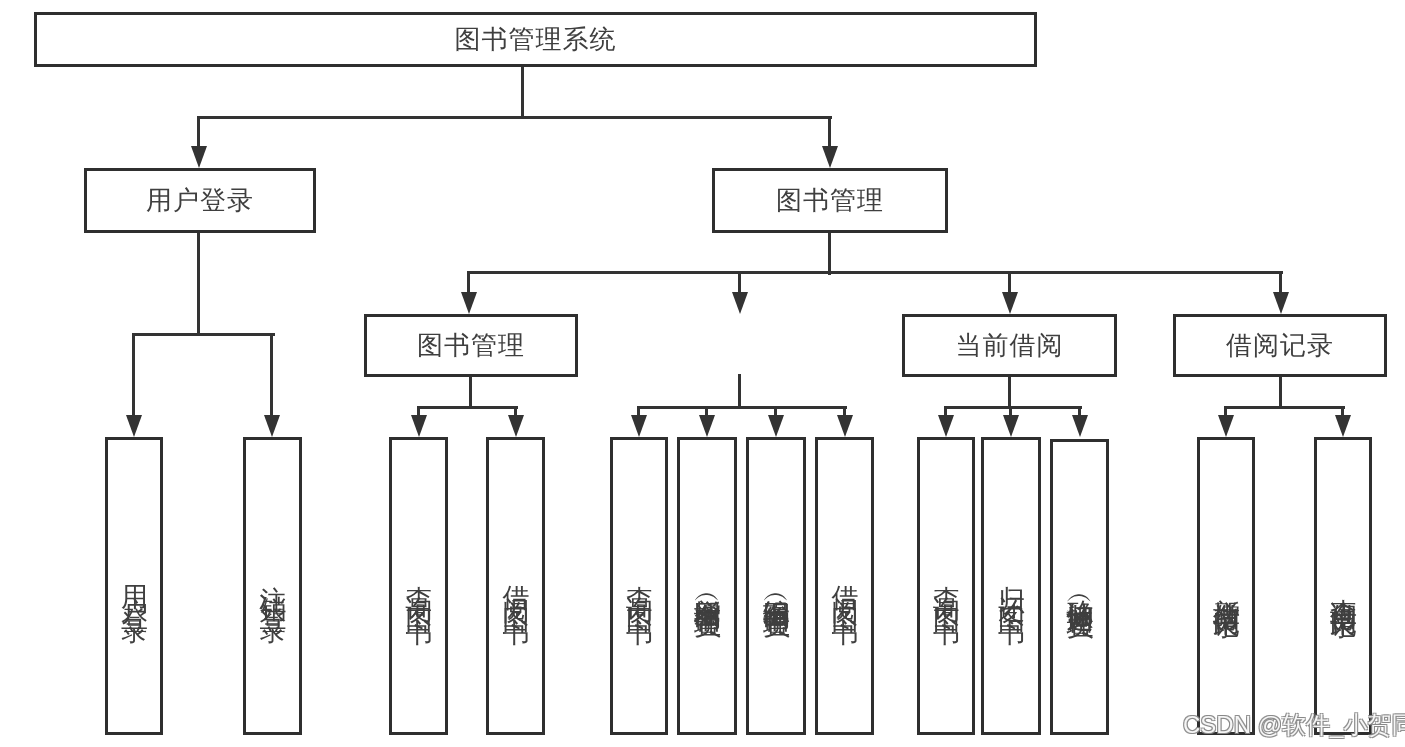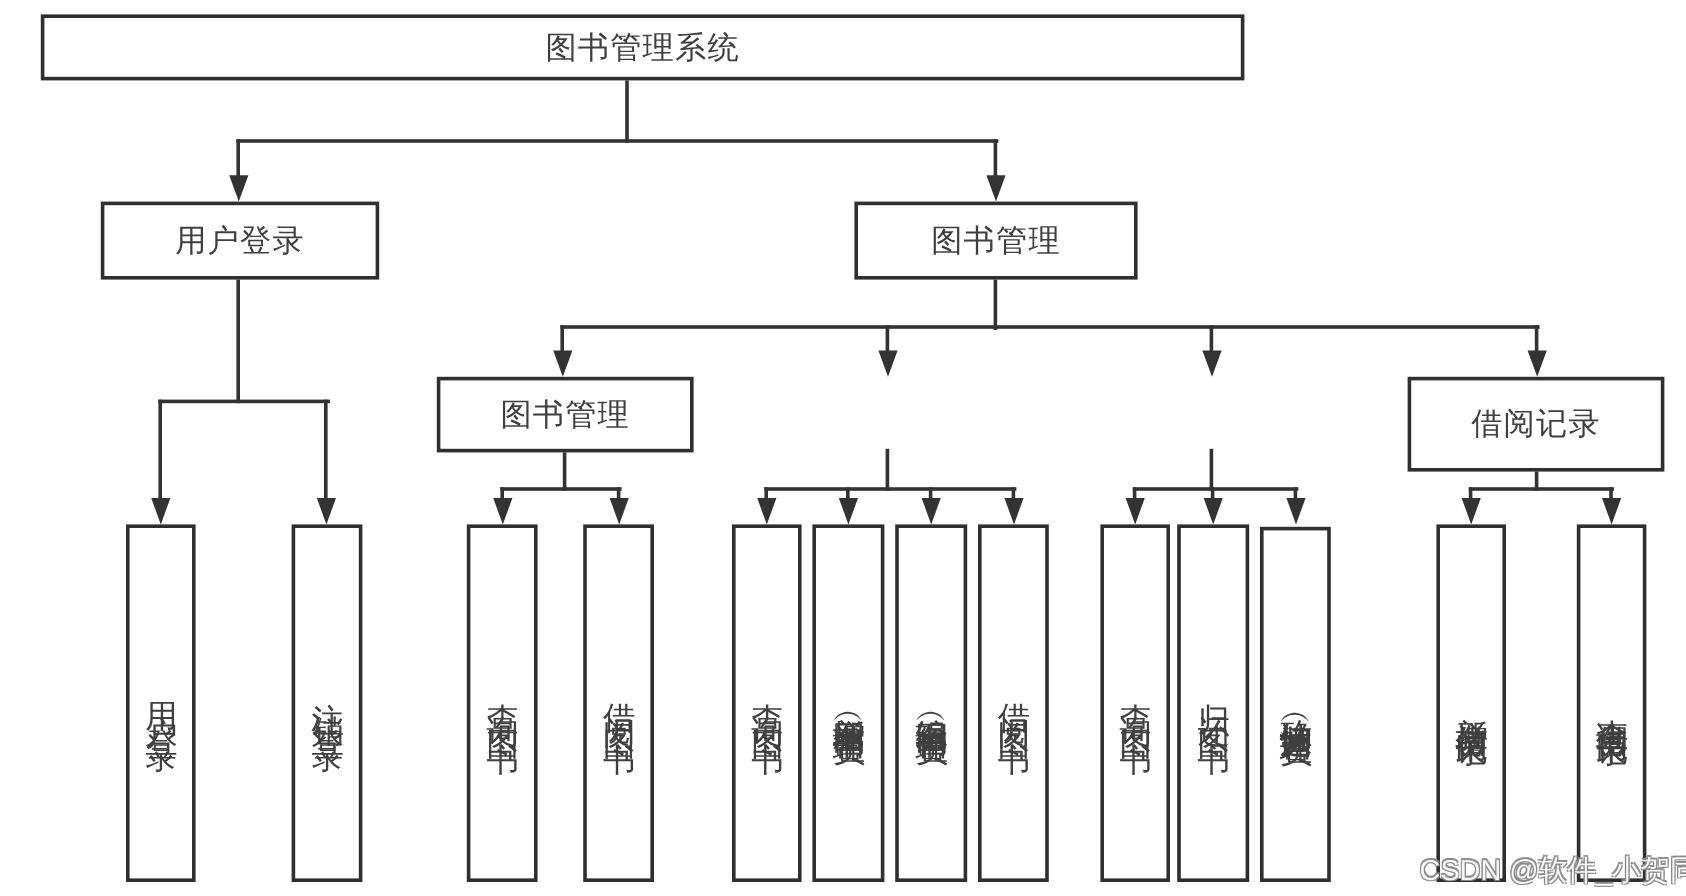--- a/index.html
+++ b/index.html
@@ -149,22 +149,25 @@
 
   <div class="box" style="left:712px; top:168px; width:236px; height:65px;">
     <span class="h-label">图书管理</span>
   </div>
 
   <div class="box" style="left:364px; top:314px; width:214px; height:63px;">
     <span class="h-label">图书管理</span>
   </div>
 
 
-
-  <div class="box" style="left:1173px; top:314px; width:214px; height:79px;">
+  <div class="box" style="left:902px; top:314px; width:215px; height:63px;">
+    <span class="h-label">当前借阅</span>
+  </div>
+
+  <div class="box" style="left:1173px; top:314px; width:214px; height:63px;">
     <span class="h-label">借阅记录</span>
   </div>
 
   <div class="box leaf" style="left:105px; top:437px; width:58px; height:298px;">
     <span class="v-label ls-wide">用户登录</span>
   </div>
   <div class="box leaf" style="left:243px; top:437px; width:59px; height:298px;">
     <span class="v-label ls-wide">注销登录</span>
   </div>
 

